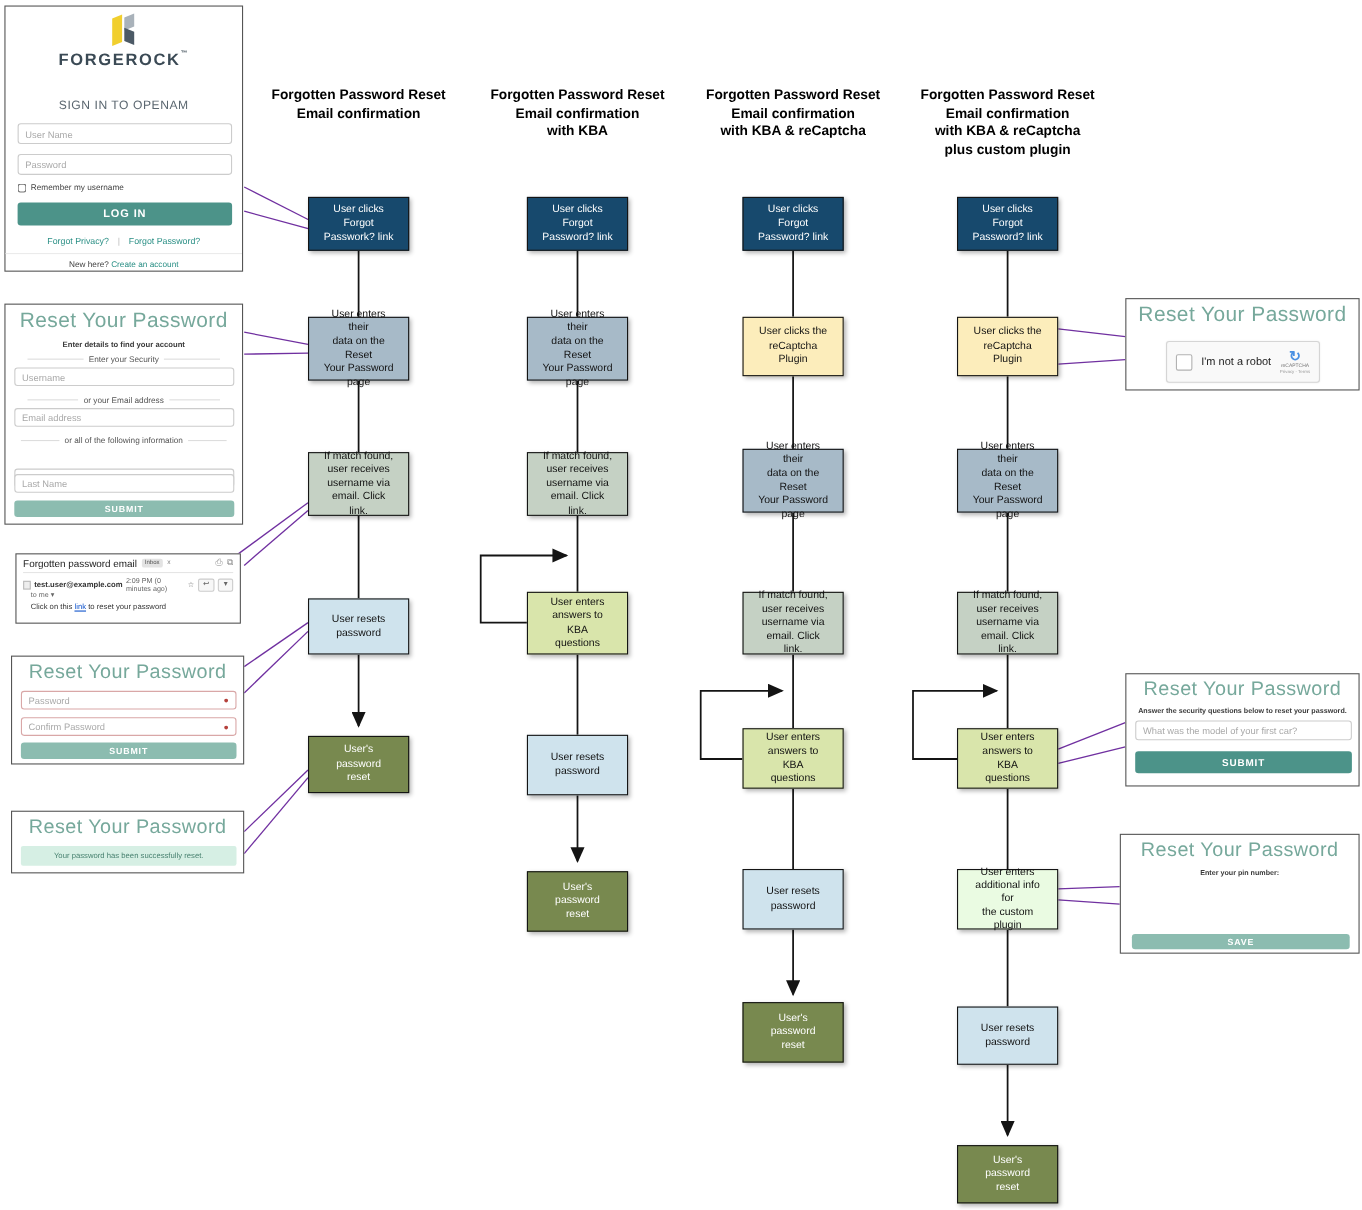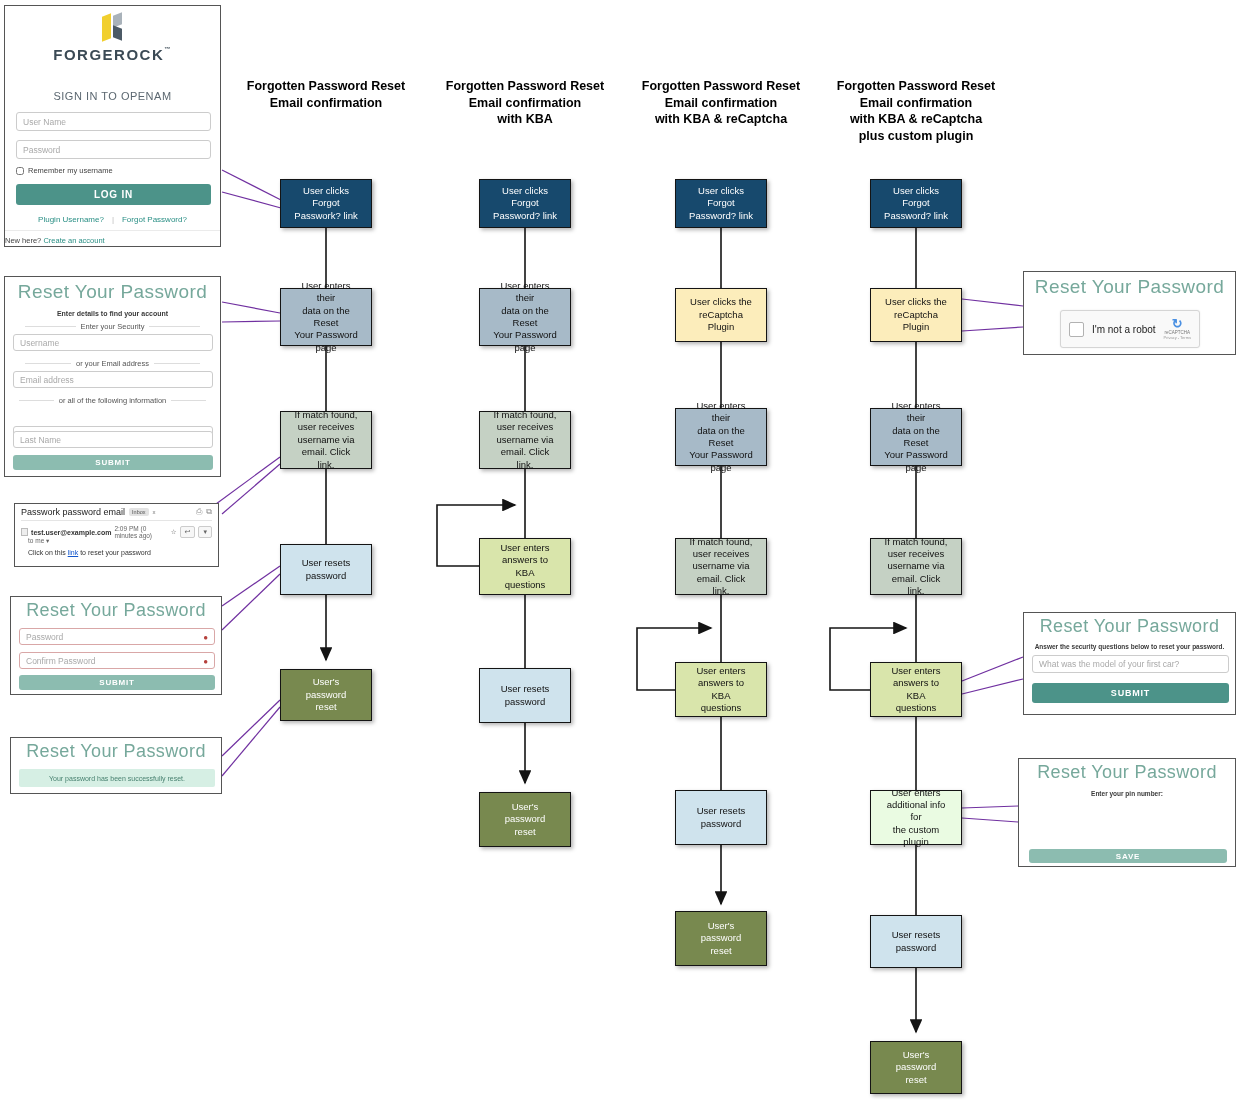--- a/index.html
+++ b/index.html
@@ -47,21 +47,21 @@
   .fr-brand .tm{font-size:6px;vertical-align:top;}
   .signin{position:absolute;left:0;right:0;top:84px;text-align:center;font-size:11px;
           letter-spacing:.5px;color:#5b6770;}
   .chkrow{position:absolute;left:11px;top:160px;display:flex;align-items:center;gap:4px;
           font-size:7.5px;color:#444;}
   .chkrow input{width:8px;height:8px;margin:0;}
   .linkrow{position:absolute;left:0;right:0;top:209px;display:flex;justify-content:center;gap:8px;
            font-size:8px;color:var(--c-link_teal);}
   .linkrow .bar{color:#bbb;}
   .hline{position:absolute;left:0;right:0;border-top:1px solid #ebebeb;}
-  .newrow{position:absolute;left:0;right:0;top:230px;text-align:left;font-size:7.5px;color:#444;}
+  .newrow{position:absolute;left:0;right:0;top:230px;text-align:center;font-size:7.5px;color:#444;}
   .tlink{color:var(--c-link_teal);cursor:pointer;}
 
   
   .em-head{position:absolute;left:6px;right:6px;top:3px;display:flex;align-items:center;gap:4px;
            font-size:9px;color:#222;border-bottom:1px solid #e5e5e5;padding-bottom:3px;}
   .em-chip{background:#e3e3e3;border-radius:2px;font-size:5.5px;color:#555;padding:1px 3px;}
   .em-x{font-size:6px;color:#777;}
   .em-icons{margin-left:auto;display:flex;gap:4px;font-size:8px;color:#888;}
   .em-row{position:absolute;left:6px;right:6px;top:21px;display:flex;align-items:center;gap:3px;font-size:7px;color:#333;}
   .em-avatar{width:6px;height:6px;border:1px solid #bbb;background:#eee;display:inline-block;}
@@ -254,21 +254,21 @@
     <div class="fr-brand"><span>FORGEROCK</span><span class="tm">™</span></div>
     <div class="signin">SIGN IN TO OPENAM</div>
     <input class="tin" style="left: 11px; top: 106px; width: 195px; height: 19px;" type="text" placeholder="User Name">
     <input class="tin" style="left: 11px; top: 134px; width: 195px; height: 19px;" type="text" placeholder="Password">
     <div class="chkrow">
       <input type="checkbox" style="">
       <span>Remember my username</span>
     </div>
     <div class="btn" style="left:11px;top:178px;width:195px;height:21px;background:var(--c-teal);font-size:10px">LOG IN</div>
     <div class="linkrow">
-      <span class="tlink">Plugin Username?</span>
+      <span class="tlink">Forgot Privacy?</span>
       <span class="bar">|</span>
       <span class="tlink">Forgot Password?</span>
     </div>
     <div class="hline" style="top:224px"></div>
     <div class="newrow">
       <span>New here?</span>
       <span class="tlink">Create an account</span>
     </div>
   </div>
 
@@ -286,21 +286,21 @@
     <div class="sep" style="left:14px;right:14px;top:119px">
         <span>or all of the following information</span>
       </div>
     <input class="tin" style="left: 8px; top: 131px; width: 200px; height: 17px; margin-top: 18px;" type="text" placeholder="First Name">
     <input class="tin" style="left: 8px; top: 154px; width: 200px; height: 17px;" type="text" placeholder="Last Name">
     <div class="btn" style="left:8px;top:178px;width:200px;height:15px;background:var(--c-teal_light);font-size:8px">SUBMIT</div>
   </div>
 
   <div class="card" style="left:14px;top:503px;width:205px;height:64px">
     <div class="em-head">
-      <span>Passwork password email</span>
+      <span>Forgotten password email</span>
       <span class="em-chip">Inbox</span>
       <span class="em-x">x</span>
       <span class="em-icons">
         <span>⎙</span>
         <span>⧉</span>
       </span>
     </div>
     <div class="em-row">
       <span class="em-avatar"></span>
       <span class="em-sender">test.user@example.com</span>

